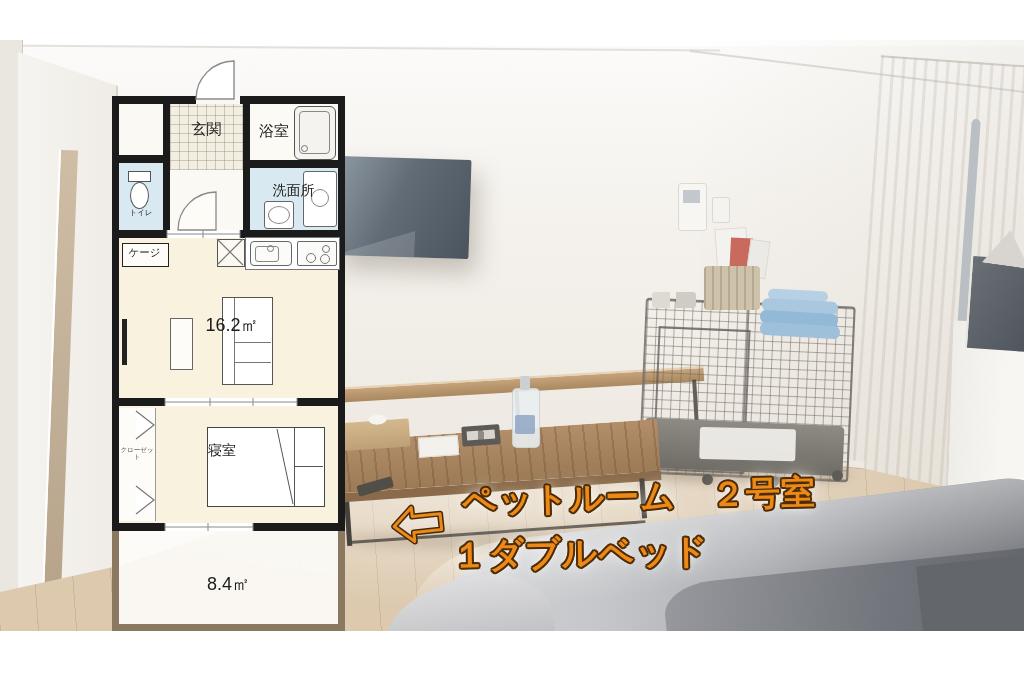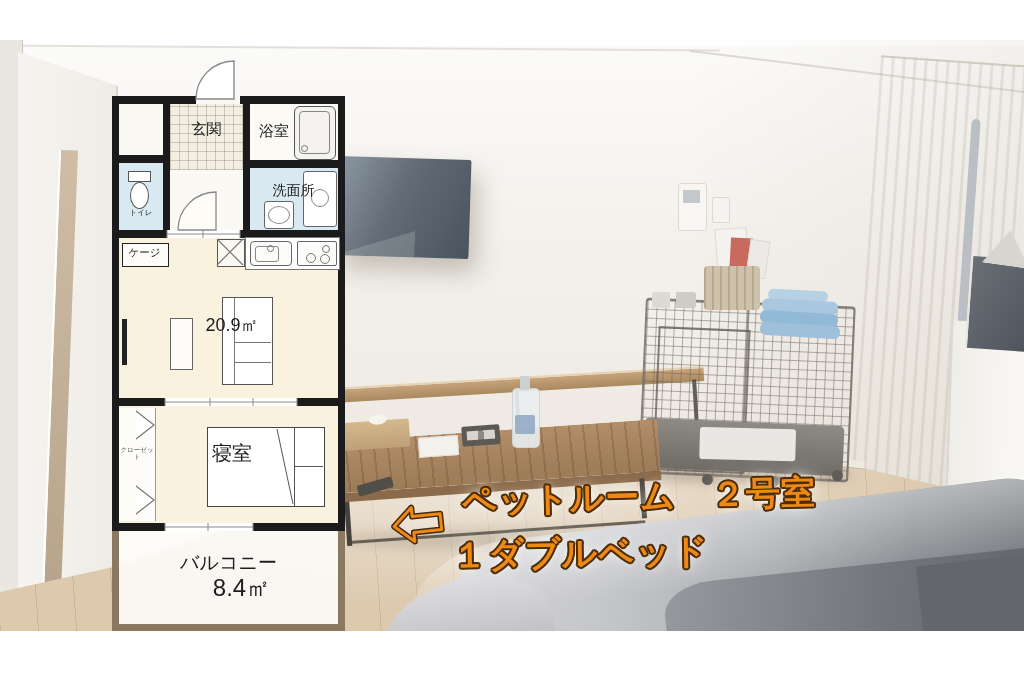--- a/index.html
+++ b/index.html
@@ -235,25 +235,24 @@
       </g>
       <path d="M 24 316 L 42 330 L 24 344 M 24 391 L 42 405 L 24 419" fill="#ffffff" stroke="#777" stroke-width="1.2"></path>
       <path d="M 165 334 L 181 409" stroke="#555" stroke-width="1"></path>
     </svg>
 
     <div class="plabel" style="left:58px;top:26px;width:73px;font-size:15px;">玄関</div>
     <div class="plabel" style="left:134px;top:28px;width:56px;font-size:15px;">浴室</div>
     <div class="plabel" style="left:7px;top:114px;width:44px;font-size:7.5px;">トイレ</div>
     <div class="plabel" style="left:138px;top:88px;width:87px;font-size:14px;">洗面所</div>
     <div class="plabel" style="left:10px;top:152px;width:45px;font-size:10.5px;">ケージ</div>
-    <div class="plabel" style="left:10px;top:221px;width:220px;font-size:18px;">20.9㎡</div>
-    <div class="plabel" style="left:20px;top:348px;width:200px;font-size:20px;">寝室</div>
+    <div class="plabel" style="left:10px;top:221px;width:220px;font-size:18px;">16.2㎡</div>
+    <div class="plabel" style="left:10px;top:348px;width:200px;font-size:14px;">寝室</div>
     <div class="plabel" style="left:7px;top:352px;width:36px;font-size:6.5px;color:#555;">クローゼット</div>
-    <div class="plabel" style="left:7px;top:458px;width:219px;font-size:19px;">バルコニー</div>
-    <div class="plabel" style="left:20px;top:480px;width:219px;font-size:24px;">8.4㎡</div>
+    <div class="plabel" style="left:7px;top:480px;width:219px;font-size:18px;">8.4㎡</div>
   </div>
 
   <div class="abs" style="left:391px;top:502px;width:54px;height:44px;transform:rotate(-6deg);">
     <svg width="54" height="44" viewBox="0 0 54 44">
       <path d="M3 22 L22 5 L22 14 L50 14 L50 30 L22 30 L22 39 Z" fill="rgba(240,234,226,.55)" stroke="#43280c" stroke-width="6" stroke-linejoin="round"></path>
       <path d="M3 22 L22 5 L22 14 L50 14 L50 30 L22 30 L22 39 Z" fill="none" stroke="#ed8a17" stroke-width="3" stroke-linejoin="round"></path>
     </svg>
   </div>
   <div class="orange-text" style="left:462px;top:474px;font-size:34px;transform:rotate(-1.5deg);">ペットルーム　２号室</div>
   <div class="orange-text" style="left:452px;top:530px;font-size:35px;transform:rotate(-1deg);">１ダブルベッド</div>

